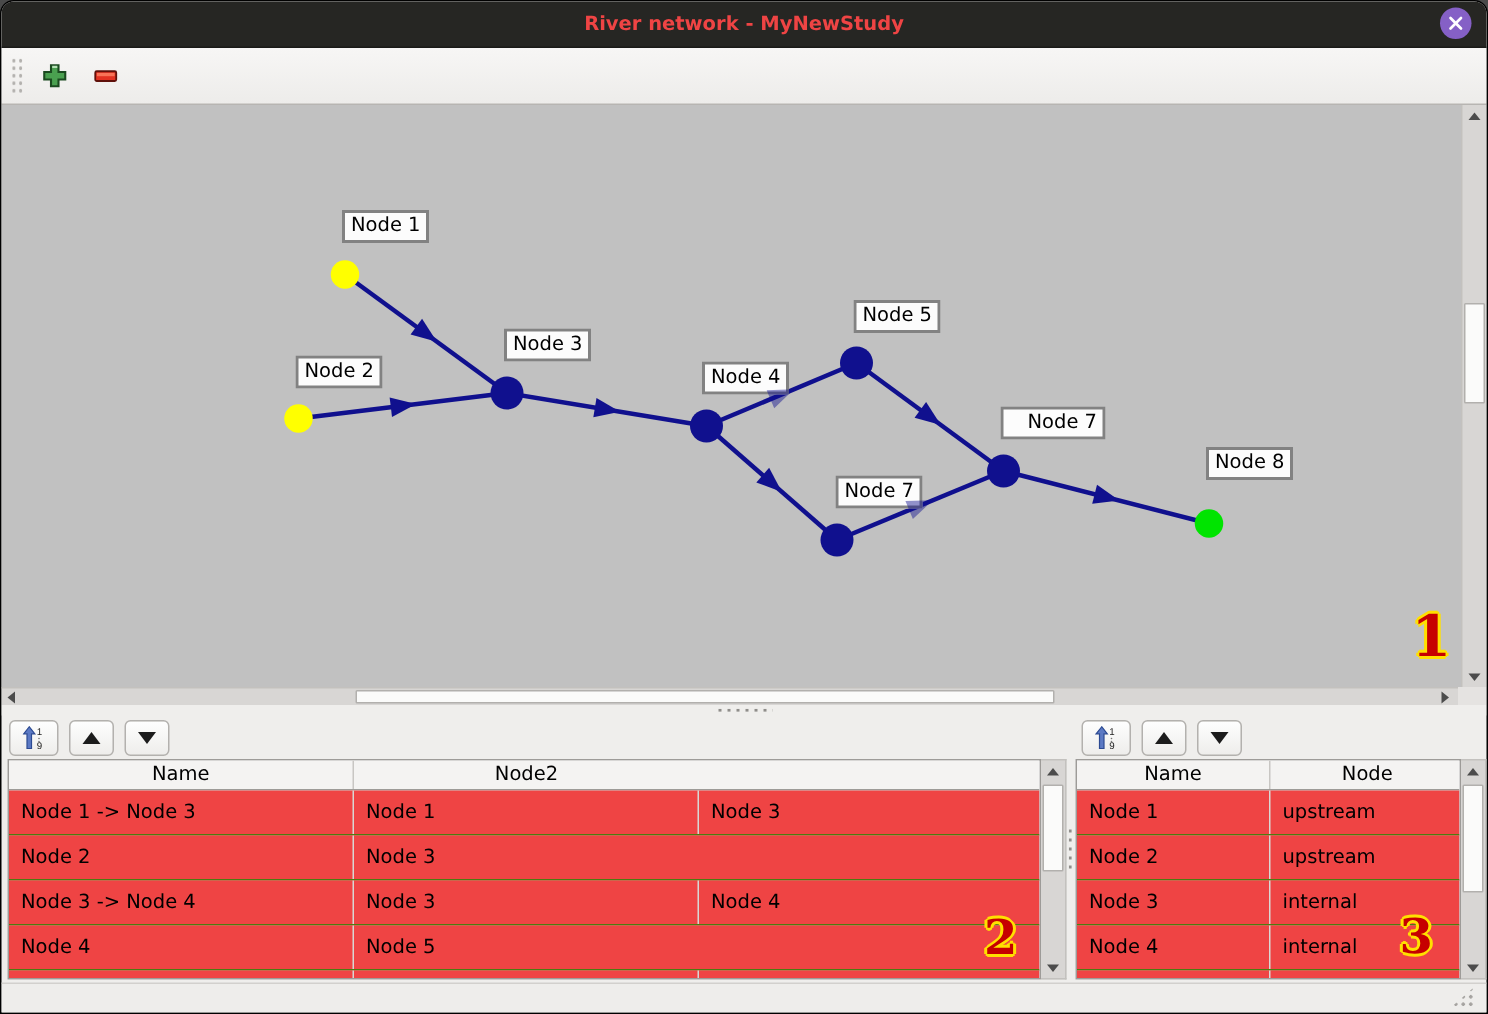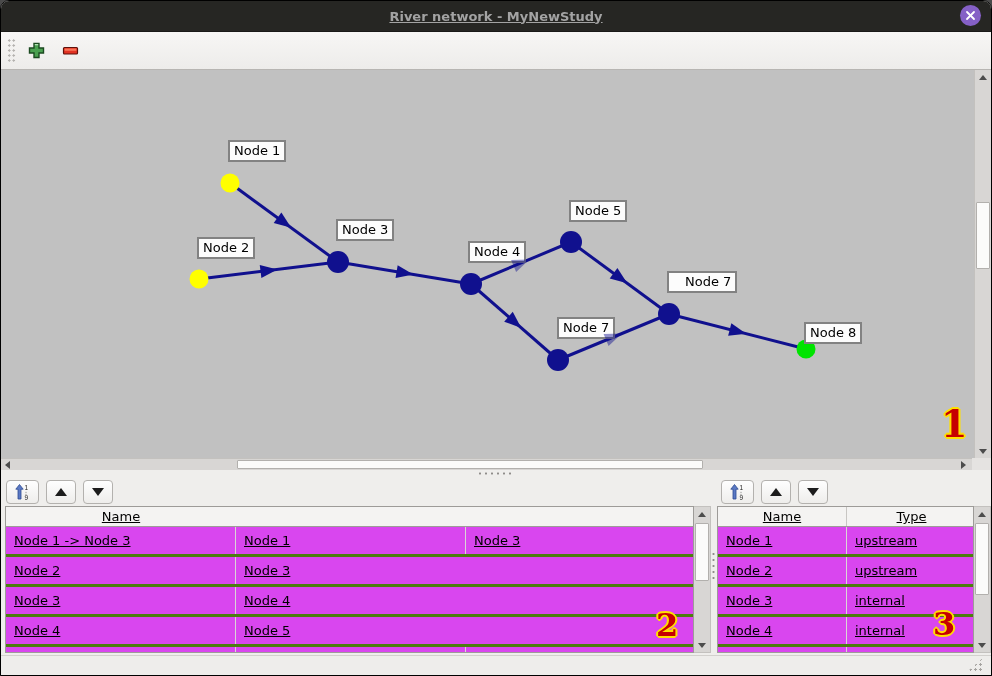--- a/index.html
+++ b/index.html
@@ -4,21 +4,21 @@
 <style>
   html,body{margin:0;padding:0;background:#4a4a4a;}
   .window{
     position:relative;width:992px;height:676px;box-sizing:border-box;
     border:1px solid #000;border-radius:9px 9px 0 0;overflow:hidden;
     display:flex;flex-direction:column;background:#efeeec;
     font-family:"DejaVu Sans","Liberation Sans",sans-serif;color:#000;
   }
   
   .titlebar{flex:0 0 30px;background:#262623;display:flex;align-items:center;justify-content:center;position:relative;border-bottom:1px solid #1a1a18;}
-  .title{color:#a3a3a3;font-size:13px;font-weight:bold;text-decoration:underline;}
+  .title{color:#ef4444;font-size:13px;font-weight:bold;}
   .close-btn{position:absolute;right:10px;top:4px;width:21px;height:21px;border-radius:50%;background:#8560c6;display:flex;align-items:center;justify-content:center;cursor:pointer;border:none;padding:0;}
   
   .toolbar{flex:0 0 37px;background:linear-gradient(#f7f6f5,#edecea);border-bottom:1px solid #b7b5b2;display:flex;align-items:center;padding-left:6px;}
   .grip{width:9px;height:26px;background-image:radial-gradient(circle,#b3b1ae 1px,transparent 1.3px);background-size:4.5px 5px;margin-right:8px;}
   .icon-btn{width:24px;height:24px;border:none;background:transparent;display:flex;align-items:center;justify-content:center;padding:0;cursor:pointer;}
   .icon-btn + .icon-btn{margin-left:10px;}
   
   .canvas-row{flex:0 0 388px;display:flex;}
   .canvas{position:relative;width:973px;height:388px;background:#c1c1c1;overflow:hidden;}
   .layer{position:absolute;left:0;top:0;}
@@ -51,29 +51,29 @@
   
   .bottom{flex:0 0 178px;display:flex;}
   .group-left{width:710px;}
   .group-right{width:275px;}
   .mini-toolbar{height:29px;display:flex;align-items:center;gap:7px;padding-left:5px;}
   .mtb-btn{height:24px;min-width:27px;border:1px solid #b3b1ae;border-radius:4px;background:linear-gradient(#fefefe,#eeedeb);display:flex;align-items:center;justify-content:center;padding:0 8px;cursor:pointer;}
   .tri-up{width:0;height:0;border-left:6px solid transparent;border-right:6px solid transparent;border-bottom:8px solid #1c1c1c;}
   .tri-down{width:0;height:0;border-left:6px solid transparent;border-right:6px solid transparent;border-top:8px solid #1c1c1c;}
   .table-area{display:flex;margin-left:4px;}
   .group-right .table-area{margin-left:1px;}
-  .grid{height:147px;overflow:hidden;border:1px solid #9d9b98;box-sizing:border-box;background:#fff;text-decoration:underline;}
+  .grid{height:147px;overflow:hidden;border:1px solid #9d9b98;box-sizing:border-box;background:#fff;}
   .reaches-grid{width:690px;}
   .reaches-grid .thead,.reaches-grid .trow{grid-template-columns:230px 230px 228px;}
   .nodes-grid{width:260px;}
   .nodes-grid .thead,.nodes-grid .trow{grid-template-columns:129px 129px;}
   .thead{display:grid;height:20px;background:#f4f3f2;border-bottom:1px solid #9d9b98;box-sizing:border-box;}
   .th{font-size:13px;display:flex;align-items:center;justify-content:center;border-right:1px solid #c8c6c3;box-sizing:border-box;}
   .th:last-child{border-right:none;}
-  .trow{display:grid;height:30px;border-bottom:3px solid #4d7c0f;box-sizing:border-box;background:#d946ef;}
+  .trow{display:grid;height:30px;border-bottom:1px solid #4d7c0f;box-sizing:border-box;background:#ef4444;}
   .td{font-size:13px;display:flex;align-items:center;padding-left:8px;border-right:1px solid #d9d7d4;box-sizing:border-box;overflow:hidden;white-space:nowrap;}
   .td:last-child{border-right:none;}
   .tvscroll{width:17px;height:147px;border:1px solid #c3c1be;border-left:none;}
   .tvscroll .sb-arrow{width:100%;height:14px;}
   .tvscroll .sb-arrow.down{bottom:0;}
   .tvscroll .sb-thumb{left:1px;right:1px;}
   .thumb-reaches{top:16px;height:58px;}
   .thumb-nodes{top:16px;height:72px;}
   
   .statusbar{flex:1;background:#eeedeb;border-top:1px solid #d2d0cd;position:relative;}
@@ -134,21 +134,21 @@
           <circle cx="805" cy="279" r="9.5" fill="#00e400"></circle>
         </svg>
       <div id="labels">
           <div class="node-label" style="left: 227px; top: 70px;">Node 1</div>
           <div class="node-label" style="left: 196px; top: 167px;">Node 2</div>
           <div class="node-label" style="left: 335px; top: 149px;">Node 3</div>
           <div class="node-label" style="left: 467px; top: 171px;">Node 4</div>
           <div class="node-label" style="left: 568px; top: 130px;">Node 5</div>
           <div class="node-label" style="left: 556px; top: 247px;">Node 7</div>
           <div class="node-label" style="left: 666px; top: 201px; padding-left: 16px;">Node 7</div>
-          <div class="node-label" style="left: 803px; top: 252px; text-align: right;">Node 8</div>
+          <div class="node-label" style="left: 803px; top: 228px; text-align: right;">Node 8</div>
         </div>
       <svg id="arrow-svg" class="layer" width="973" height="388">
           <polygon points="290.26405463961527,157.81352144934823 272.7055192735905,153.02313150696818 280.3806058115379,142.530608138635" fill="#10108e" fill-opacity="1"></polygon>
           <polygon points="276.43343563865807,199.40742154059578 260.3482527640959,207.92310659183457 258.77008387828977,195.0192551137729" fill="#10108e" fill-opacity="1"></polygon>
           <polygon points="412.37934309089684,204.46876351879496 394.5464769334065,208.10729132671884 396.6680242383325,195.28157352875678" fill="#10108e" fill-opacity="1"></polygon>
           <polygon points="528.2978389504663,189.51490764080418 515.1411543034493,202.09074356128858 510.10713200683307,190.1049761883929" fill="#10108e" fill-opacity="0.45"></polygon>
           <polygon points="520.2780141788224,257.9210238803506 503.19880348301575,251.63210012439342 511.7513935324111,241.8416351994277" fill="#10108e" fill-opacity="1"></polygon>
           <polygon points="626.2529363160185,213.32868790564623 608.704448676128,208.5016203121056 616.4014423176169,198.02515674452334" fill="#10108e" fill-opacity="1"></polygon>
           <polygon points="620.8143252542257,263.5544237685191 607.5979603856467,276.0675248893682 602.6210169401743,264.0579439665978" fill="#10108e" fill-opacity="0.45"></polygon>
           <polygon points="745.2199347003492,263.7277205438848 727.1400376513283,265.8175345779101 730.3578562147176,253.22207334407244" fill="#10108e" fill-opacity="1"></polygon>
@@ -199,31 +199,33 @@
             <span class="tri-up"></span>
           </button>
         <button class="mtb-btn">
             <span class="tri-down"></span>
           </button>
       </div>
       <div class="table-area">
         <div class="grid reaches-grid" id="reaches-grid">
             <div class="thead">
               <div class="th">Name</div>
+              <div class="th">Node2</div>
             </div>
             <div class="trow">
               <div class="td">Node 1 -&gt; Node 3</div>
               <div class="td">Node 1</div>
               <div class="td">Node 3</div>
             </div>
             <div class="trow">
               <div class="td">Node 2</div>
               <div class="td">Node 3</div>
             </div>
             <div class="trow">
+              <div class="td">Node 3 -&gt; Node 4</div>
               <div class="td">Node 3</div>
               <div class="td">Node 4</div>
             </div>
             <div class="trow">
               <div class="td">Node 4</div>
               <div class="td">Node 5</div>
             </div>
             <div class="trow">
               <div class="td"></div>
               <div class="td"></div>
@@ -261,21 +263,21 @@
             <span class="tri-up"></span>
           </button>
         <button class="mtb-btn">
             <span class="tri-down"></span>
           </button>
       </div>
       <div class="table-area">
         <div class="grid nodes-grid" id="nodes-grid">
             <div class="thead">
               <div class="th">Name</div>
-              <div class="th">Type</div>
+              <div class="th">Node</div>
             </div>
             <div class="trow">
               <div class="td">Node 1</div>
               <div class="td">upstream</div>
             </div>
             <div class="trow">
               <div class="td">Node 2</div>
               <div class="td">upstream</div>
             </div>
             <div class="trow">

